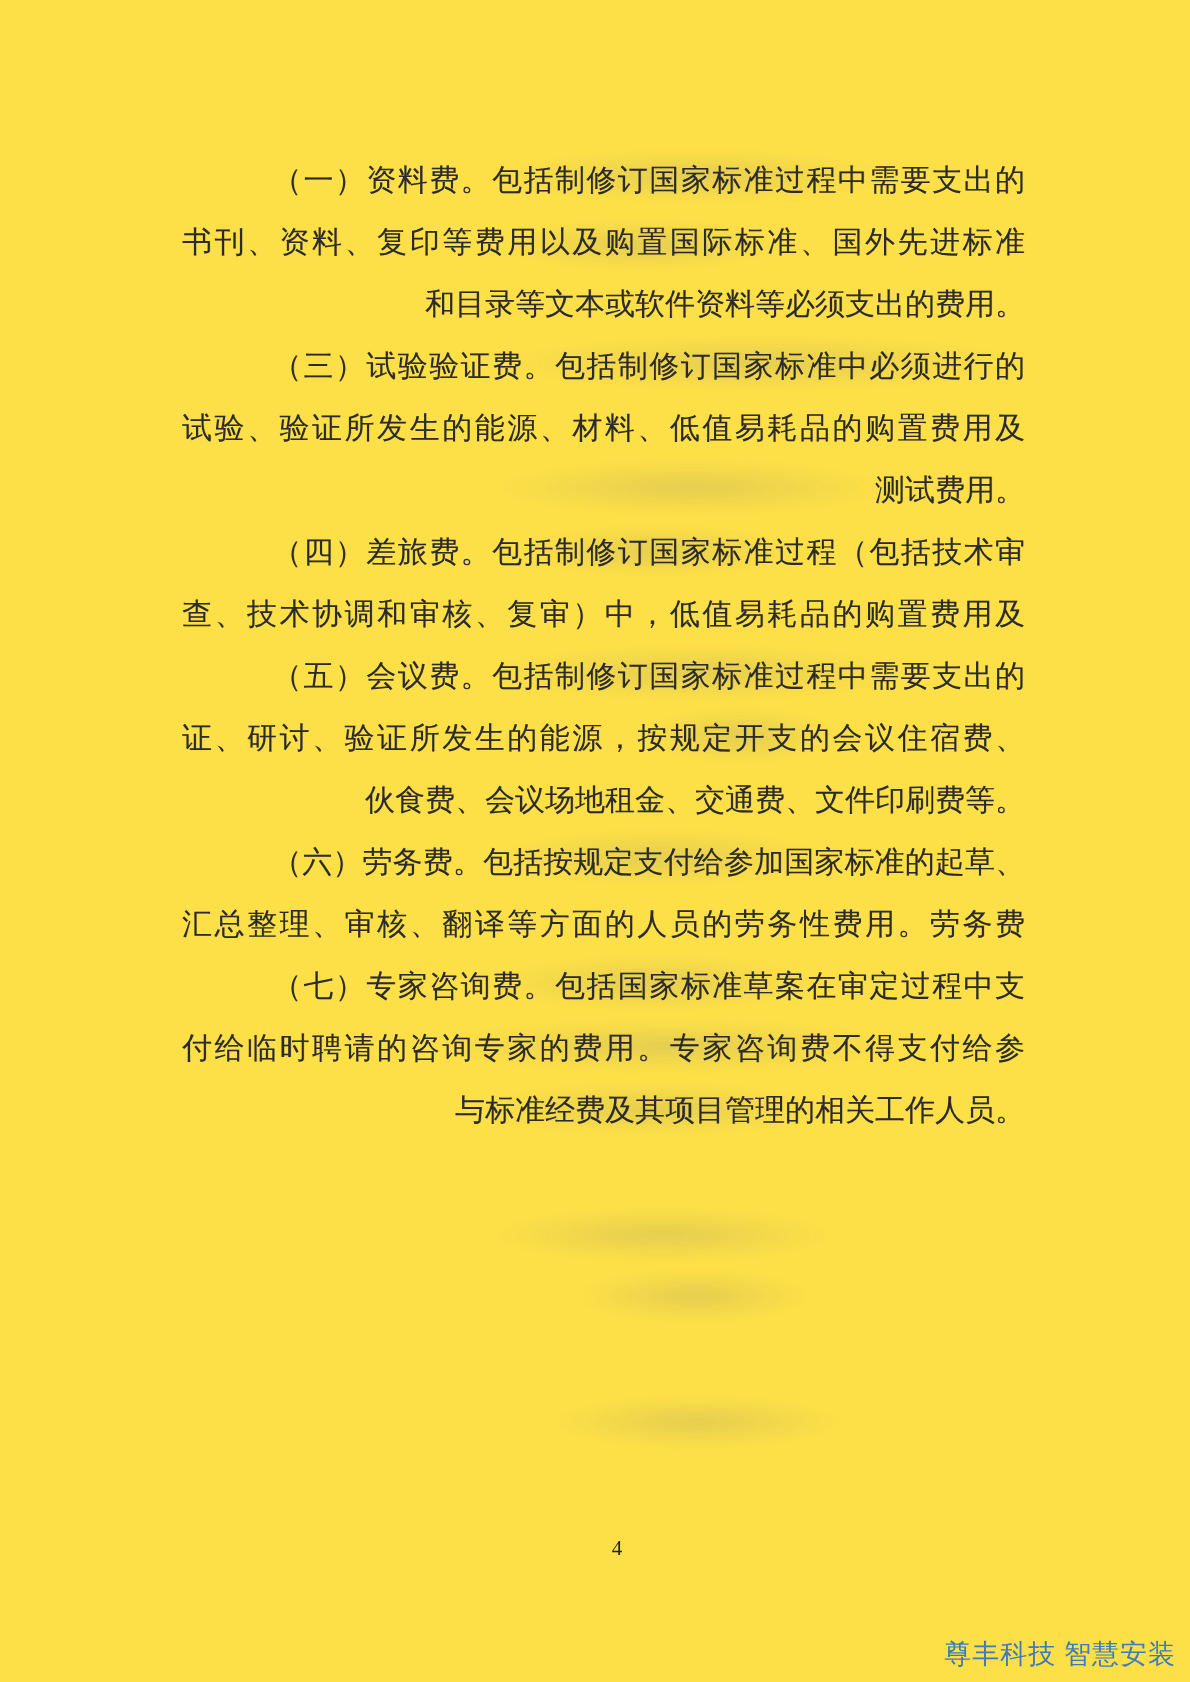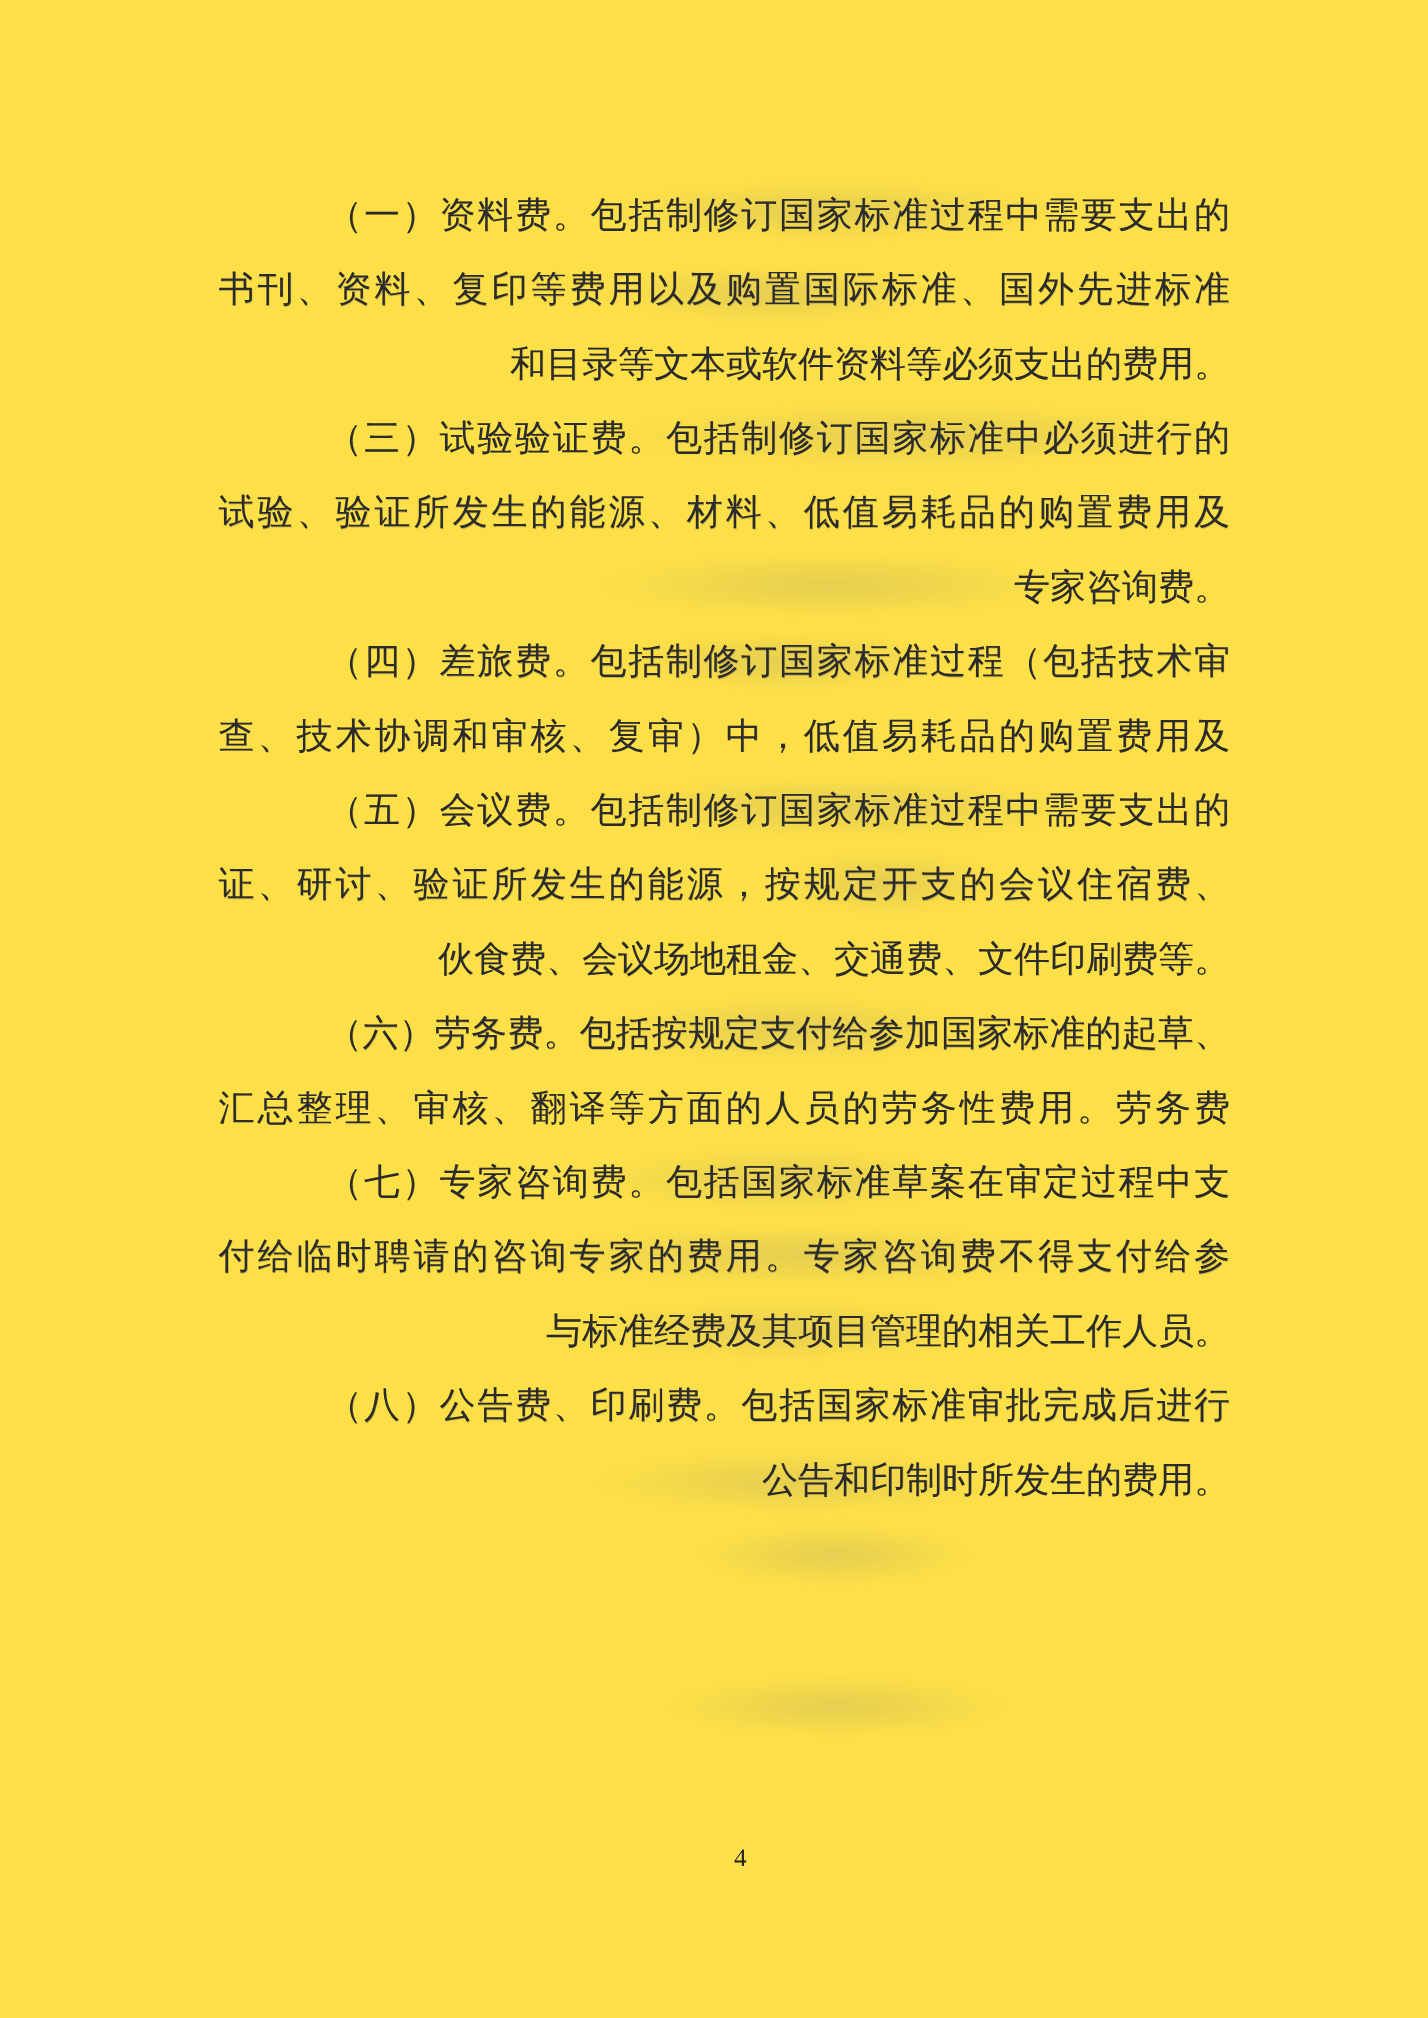--- a/index.html
+++ b/index.html
@@ -87,21 +87,21 @@
     <div>
       <div class="line indent justify">（一）资料费。包括制修订国家标准过程中需要支出的</div>
       <div class="line justify">书刊、资料、复印等费用以及购置国际标准、国外先进标准</div>
       <div class="line">和目录等文本或软件资料等必须支出的费用。</div>
     </div>
 
 
     <div>
       <div class="line indent justify">（三）试验验证费。包括制修订国家标准中必须进行的</div>
       <div class="line justify">试验、验证所发生的能源、材料、低值易耗品的购置费用及</div>
-      <div class="line">专家咨询费。</div>
+      <div class="line">测试费用。</div>
     </div>
 
     <div>
       <div class="line indent justify">（四）差旅费。包括制修订国家标准过程（包括技术审</div>
       <div class="line justify">查、技术协调和审核、复审）中，低值易耗品的购置费用及</div>
     </div>
 
     <div>
       <div class="line indent justify">（五）会议费。包括制修订国家标准过程中需要支出的</div>
       <div class="line justify">证、研讨、验证所发生的能源，按规定开支的会议住宿费、</div>
@@ -112,23 +112,20 @@
       <div class="line indent justify">（六）劳务费。包括按规定支付给参加国家标准的起草、</div>
       <div class="line justify">汇总整理、审核、翻译等方面的人员的劳务性费用。劳务费</div>
     </div>
 
     <div>
       <div class="line indent justify">（七）专家咨询费。包括国家标准草案在审定过程中支</div>
       <div class="line justify">付给临时聘请的咨询专家的费用。专家咨询费不得支付给参</div>
       <div class="line">与标准经费及其项目管理的相关工作人员。</div>
     </div>
 
-    <div>
-      <div class="line indent justify">（八）公告费、印刷费。包括国家标准审批完成后进行</div>
-      <div class="line">公告和印制时所发生的费用。</div>
-    </div>
 
   </div>
 
   <div class="page-number">4</div>
 
+  <div class="watermark">尊丰科技 智慧安装</div>
 
 </div>
 
 </body></html>

